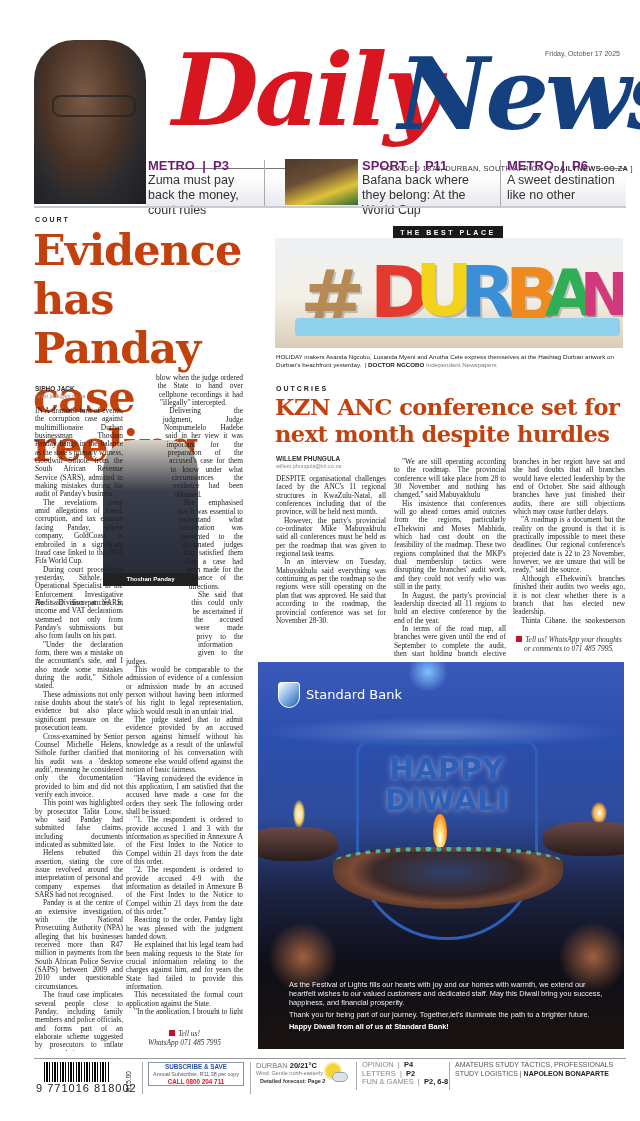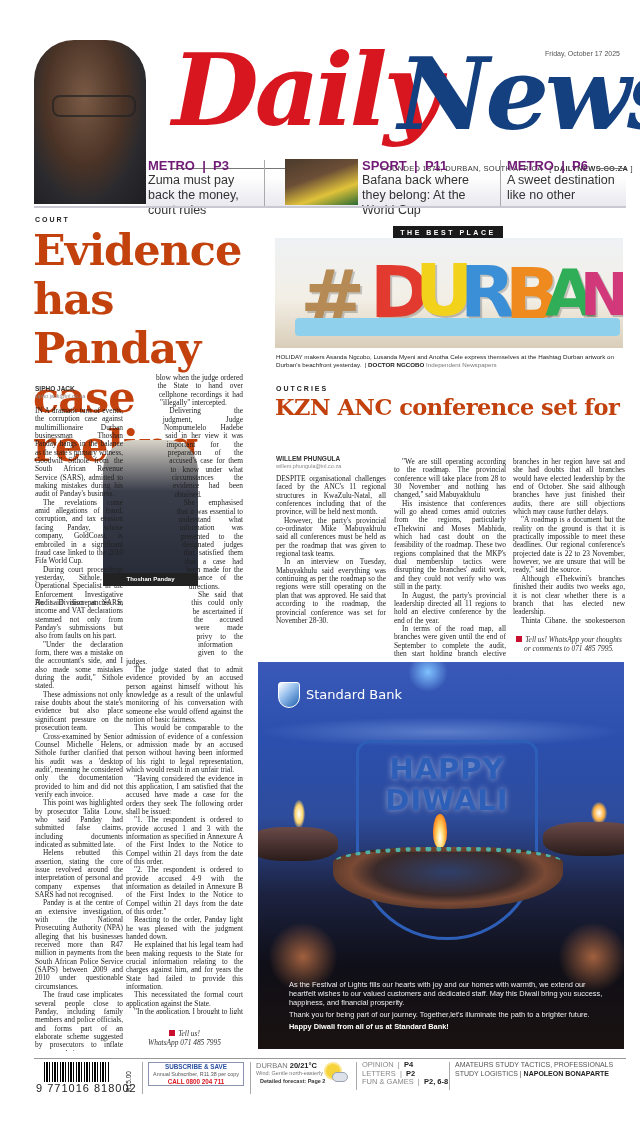--- a/index.html
+++ b/index.html
@@ -109,22 +109,22 @@
   <p>The fraud case implicates several people close to Panday, including family members and police officials, and forms part of an elaborate scheme suggested by prosecutors to inflate accommodation contracts during the World Cup.</p>
 
 </div>
 
 <div class="abs body" style="left:126px;top:374px;width:117px;height:640px;overflow:hidden;shape-outside:none">
   <div style="float:left;width:72px;height:210px;margin-top:66px;shape-outside:polygon(0 0,40% 0,100% 100%,0 100%)"></div>
   <p class="first">blow when the judge ordered the State to hand over cellphone recordings it had "illegally" intercepted.</p>
   <p>Delivering the judgment, Judge Nompumelelo Hadebe said in her view it was important for the preparation of the accused's case for them to know under what circumstances the evidence had been obtained.</p>
   <p>She emphasised that it was essential to understand what information was presented to the designated judges that satisfied them that a case had been made for the issuance of the directions.</p>
   <p>She said that this could only be ascertained if the accused were made privy to the information given to the judges.</p>
+  <p>This would be comparable to the admission of evidence of a confession or admission made by an accused person without having been informed of his right to legal representation, which would result in an unfair trial.</p>
   <p>The judge stated that to admit evidence provided by an accused person against himself without his knowledge as a result of the unlawful monitoring of his conversation with someone else would offend against the notion of basic fairness.</p>
-  <p>This would be comparable to the admission of evidence of a confession or admission made by an accused person without having been informed of his right to legal representation, which would result in an unfair trial.</p>
   <p>"Having considered the evidence in this application, I am satisfied that the accused have made a case for the orders they seek The following order shall be issued:</p>
   <p>"1. The respondent is ordered to provide accused 1 and 3 with the information as specified in Annexure A of the First Index to the Notice to Compel within 21 days from the date of this order.</p>
   <p>"2. The respondent is ordered to provide accused 4-9 with the information as detailed in Annexure B of the First Index to the Notice to Compel within 21 days from the date of this order."</p>
   <p>Reacting to the order, Panday light he was pleased with the judgment handed down.</p>
   <p>He explained that his legal team had been making requests to the State for crucial information relating to the charges against him, and for years the State had failed to provide this information.</p>
   <p>This necessitated the formal court application against the State.</p>
   <p>"In the application, I brought to light the conviction of certain police officers who illegally intercepted the minister's phone calls.</p>
 
 </div>
 <div class="abs tell" style="left:126px;top:1030px;width:117px">
@@ -143,20 +143,21 @@
   <div class="letter" style="left:305px;top:28px;color:#d2397b;font-size:58px">N</div>
   <div class="abs" style="left:20px;top:80px;width:325px;height:18px;background:#8fd0ec;border-radius:4px"></div>
 </div>
 <div class="abs caption" style="left:276px;top:353px;width:350px">
   <span>HOLIDAY makers Asanda Ngcobo, Lusanda Myeni and Anotha Cele express themselves at the Hashtag Durban artwork on Durban's beachfront yesterday.</span> &nbsp;| <b>DOCTOR NGCOBO</b> <span class="src">Independent Newspapers</span>
 </div>
 
 <div class="abs kicker" style="left:276px;top:385px">OUTCRIES</div>
 <div class="abs headline" style="left:275px;top:394px;width:360px;font-size:22.5px;line-height:27px;letter-spacing:-.5px">
   <div>KZN ANC conference set for</div>
+  <div>next month despite hurdles</div>
 </div>
 <div class="abs byline" style="left:276px;top:455px">WILLEM PHUNGULA</div>
 <div class="abs byemail" style="left:276px;top:463px">willem.phungula@inl.co.za</div>
 
 <div class="abs body" style="left:276px;top:475px;width:110px;height:180px;overflow:hidden">
   <p class="first">DESPITE organisational challenges faced by the ANC's 11 regional structures in KwaZulu-Natal, all conferences including that of the province, will be held next month.</p>
   <p>However, the party's provincial co-ordinator Mike Mabuyakhulu said all conferences must be held as per the roadmap that was given to regional task teams.</p>
   <p>In an interview on Tuesday, Mabuyakhulu said everything was continuing as per the roadmap so the regions were still operating on the plan that was approved. He said that according to the roadmap, the provincial conference was set for November 28-30.</p>
 </div>
 <div class="abs body" style="left:394px;top:458px;width:112px;height:198px;overflow:hidden">

